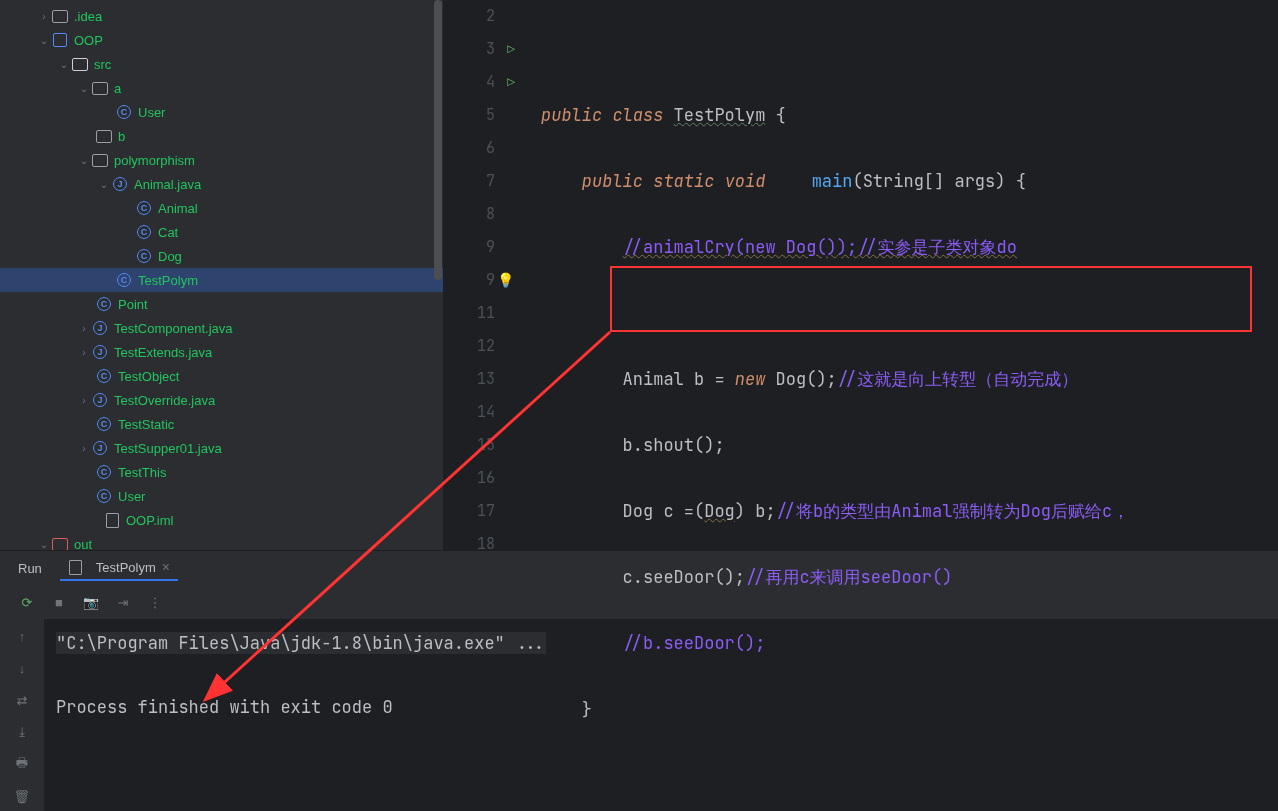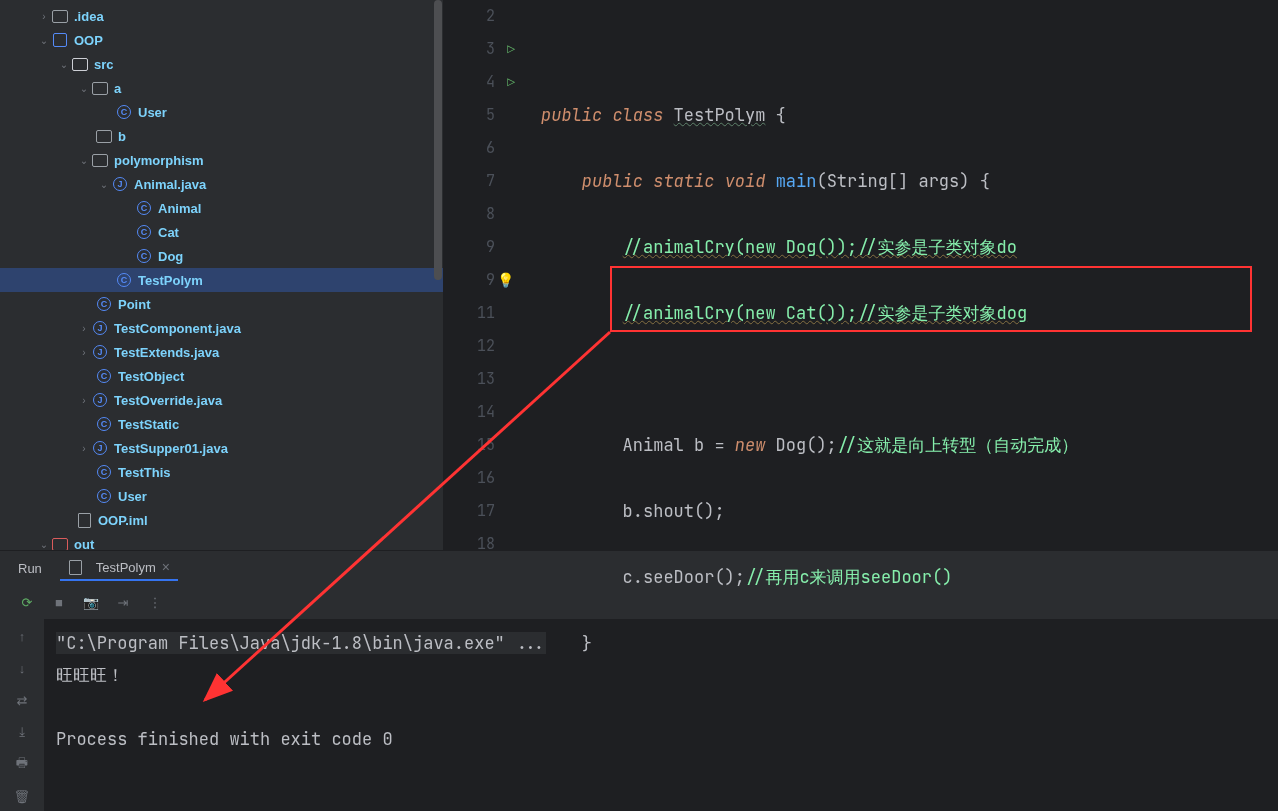--- a/index.html
+++ b/index.html
@@ -111,21 +111,21 @@
   font-weight: bold;
 }
 .file-icon::before {
   content: '';
   width: 11px; height: 13px;
   border: 1px solid #9aa0a6;
   border-radius: 1px;
   display: block;
 }
 .red-folder::before { border-color: #db5c5c; }
-.tree-label { color: #7dd3fc; font-weight: bold; }
+.tree-label { color: #22c55e; }
 
 .editor-area {
   flex: 1;
   background: #1e1f22;
   display: flex;
   position: relative;
 }
 .gutter {
   width: 76px;
   background: #1e1f22;
@@ -161,23 +161,23 @@
   flex: 1;
   font-family: 'JetBrains Mono', 'Consolas', monospace;
   font-size: 17px;
   line-height: 33px;
   padding-left: 22px;
   white-space: pre;
   position: relative;
 }
 .code-line { height: 33px; }
 .kw { color: #cf8e6d; font-style: italic; }
-.fn { color: #56a8f5; }
+.fn { color: #56a8f5; margin-left: 36px; }
 .cls { color: #bcbec4; }
-.cmt { color: #86efac; margin-top: 10px; }
+.cmt { color: #8b5cf6; margin-top: 10px; }
 .punct { color: #bcbec4; }
 .underline { text-decoration: underline wavy #5f826b; text-decoration-thickness: 1px; }
 .underline2 { text-decoration: underline wavy #857042; text-decoration-thickness: 1px; }
 
 .highlight-box {
   position: absolute;
   border: 2px solid #ff3333;
   left: 610px;
   top: 266px;
   width: 642px;
@@ -386,21 +386,21 @@
             <span class="class-icon">C</span>
           </span>
         <span class="tree-label">TestThis</span>
       </div>
       <div class="tree-item" style="padding-left:96px">
         <span class="tree-icon">
             <span class="class-icon">C</span>
           </span>
         <span class="tree-label">User</span>
       </div>
-      <div class="tree-item" style="padding-left:76px">
+      <div class="tree-item" style="padding-left:104px">
         <span class="tree-icon file-icon"></span>
         <span class="tree-label">OOP.iml</span>
       </div>
       <div class="tree-item" style="padding-left:36px">
         <span class="chevron">⌄</span>
         <span class="tree-icon folder-icon red-folder"></span>
         <span class="tree-label">out</span>
       </div>
       <div class="scrollbar-track">
         <div class="scrollbar-thumb"></div>
@@ -434,25 +434,26 @@
         <div class="gutter-line">15</div>
         <div class="gutter-line">16</div>
         <div class="gutter-line">17</div>
         <div class="gutter-line">18</div>
       </div>
       <div class="code-area">
 <div class="code-line"></div>
 <div class="code-line"><span class="kw">public</span> <span class="kw">class</span> <span class="cls underline">TestPolym</span><span class="punct"> {</span></div>
 <div class="code-line">    <span class="kw">public</span> <span class="kw">static</span> <span class="kw">void</span> <span class="fn">main</span><span class="punct">(String[] args) {</span></div>
 <div class="code-line">        <span class="cmt underline2">//animalCry(new Dog());//实参是子类对象do</span></div>
-<div class="code-line">        <span class="cmt underline2">//animalCry(new Cat());//实参是子类对象dog</span></div>
 <div class="code-line"></div>
 <div class="code-line">        <span class="punct">Animal b = </span><span class="kw">new</span><span class="punct"> Dog();</span><span class="cmt">//这就是向上转型（自动完成）</span></div>
 <div class="code-line">        <span class="punct">b.shout();</span></div>
+<div class="code-line">        <span class="punct">Dog c =(</span><span class="cls underline2">Dog</span><span class="punct">) b;</span><span class="cmt">//将b的类型由Animal强制转为Dog后赋给c，</span></div>
 <div class="code-line">        <span class="punct">c.seeDoor();</span><span class="cmt">//再用c来调用seeDoor()</span></div>
+<div class="code-line">        <span class="cmt">//b.seeDoor();</span></div>
 <div class="code-line">    <span class="punct">}</span></div>
 
 
 
 
 
       </div>
     </div>
   </div>
 
@@ -476,21 +477,20 @@
       <div class="console-left-icons">
         <span class="toolbar-icon">↑</span>
         <span class="toolbar-icon">↓</span>
         <span class="toolbar-icon">⇄</span>
         <span class="toolbar-icon">⤓</span>
         <span class="toolbar-icon">🖶</span>
         <span class="toolbar-icon">🗑</span>
       </div>
       <div class="console-output">
         <div><span class="console-line-hl">"C:\Program Files\Java\jdk-1.8\bin\java.exe" ...</span></div>
-        <div>旺旺旺！</div>
         <div>&nbsp;</div>
         <div>Process finished with exit code 0</div>
       </div>
     </div>
   </div>
 </div>
 
 <div class="highlight-box"></div>
 
 <svg class="arrow-svg">

